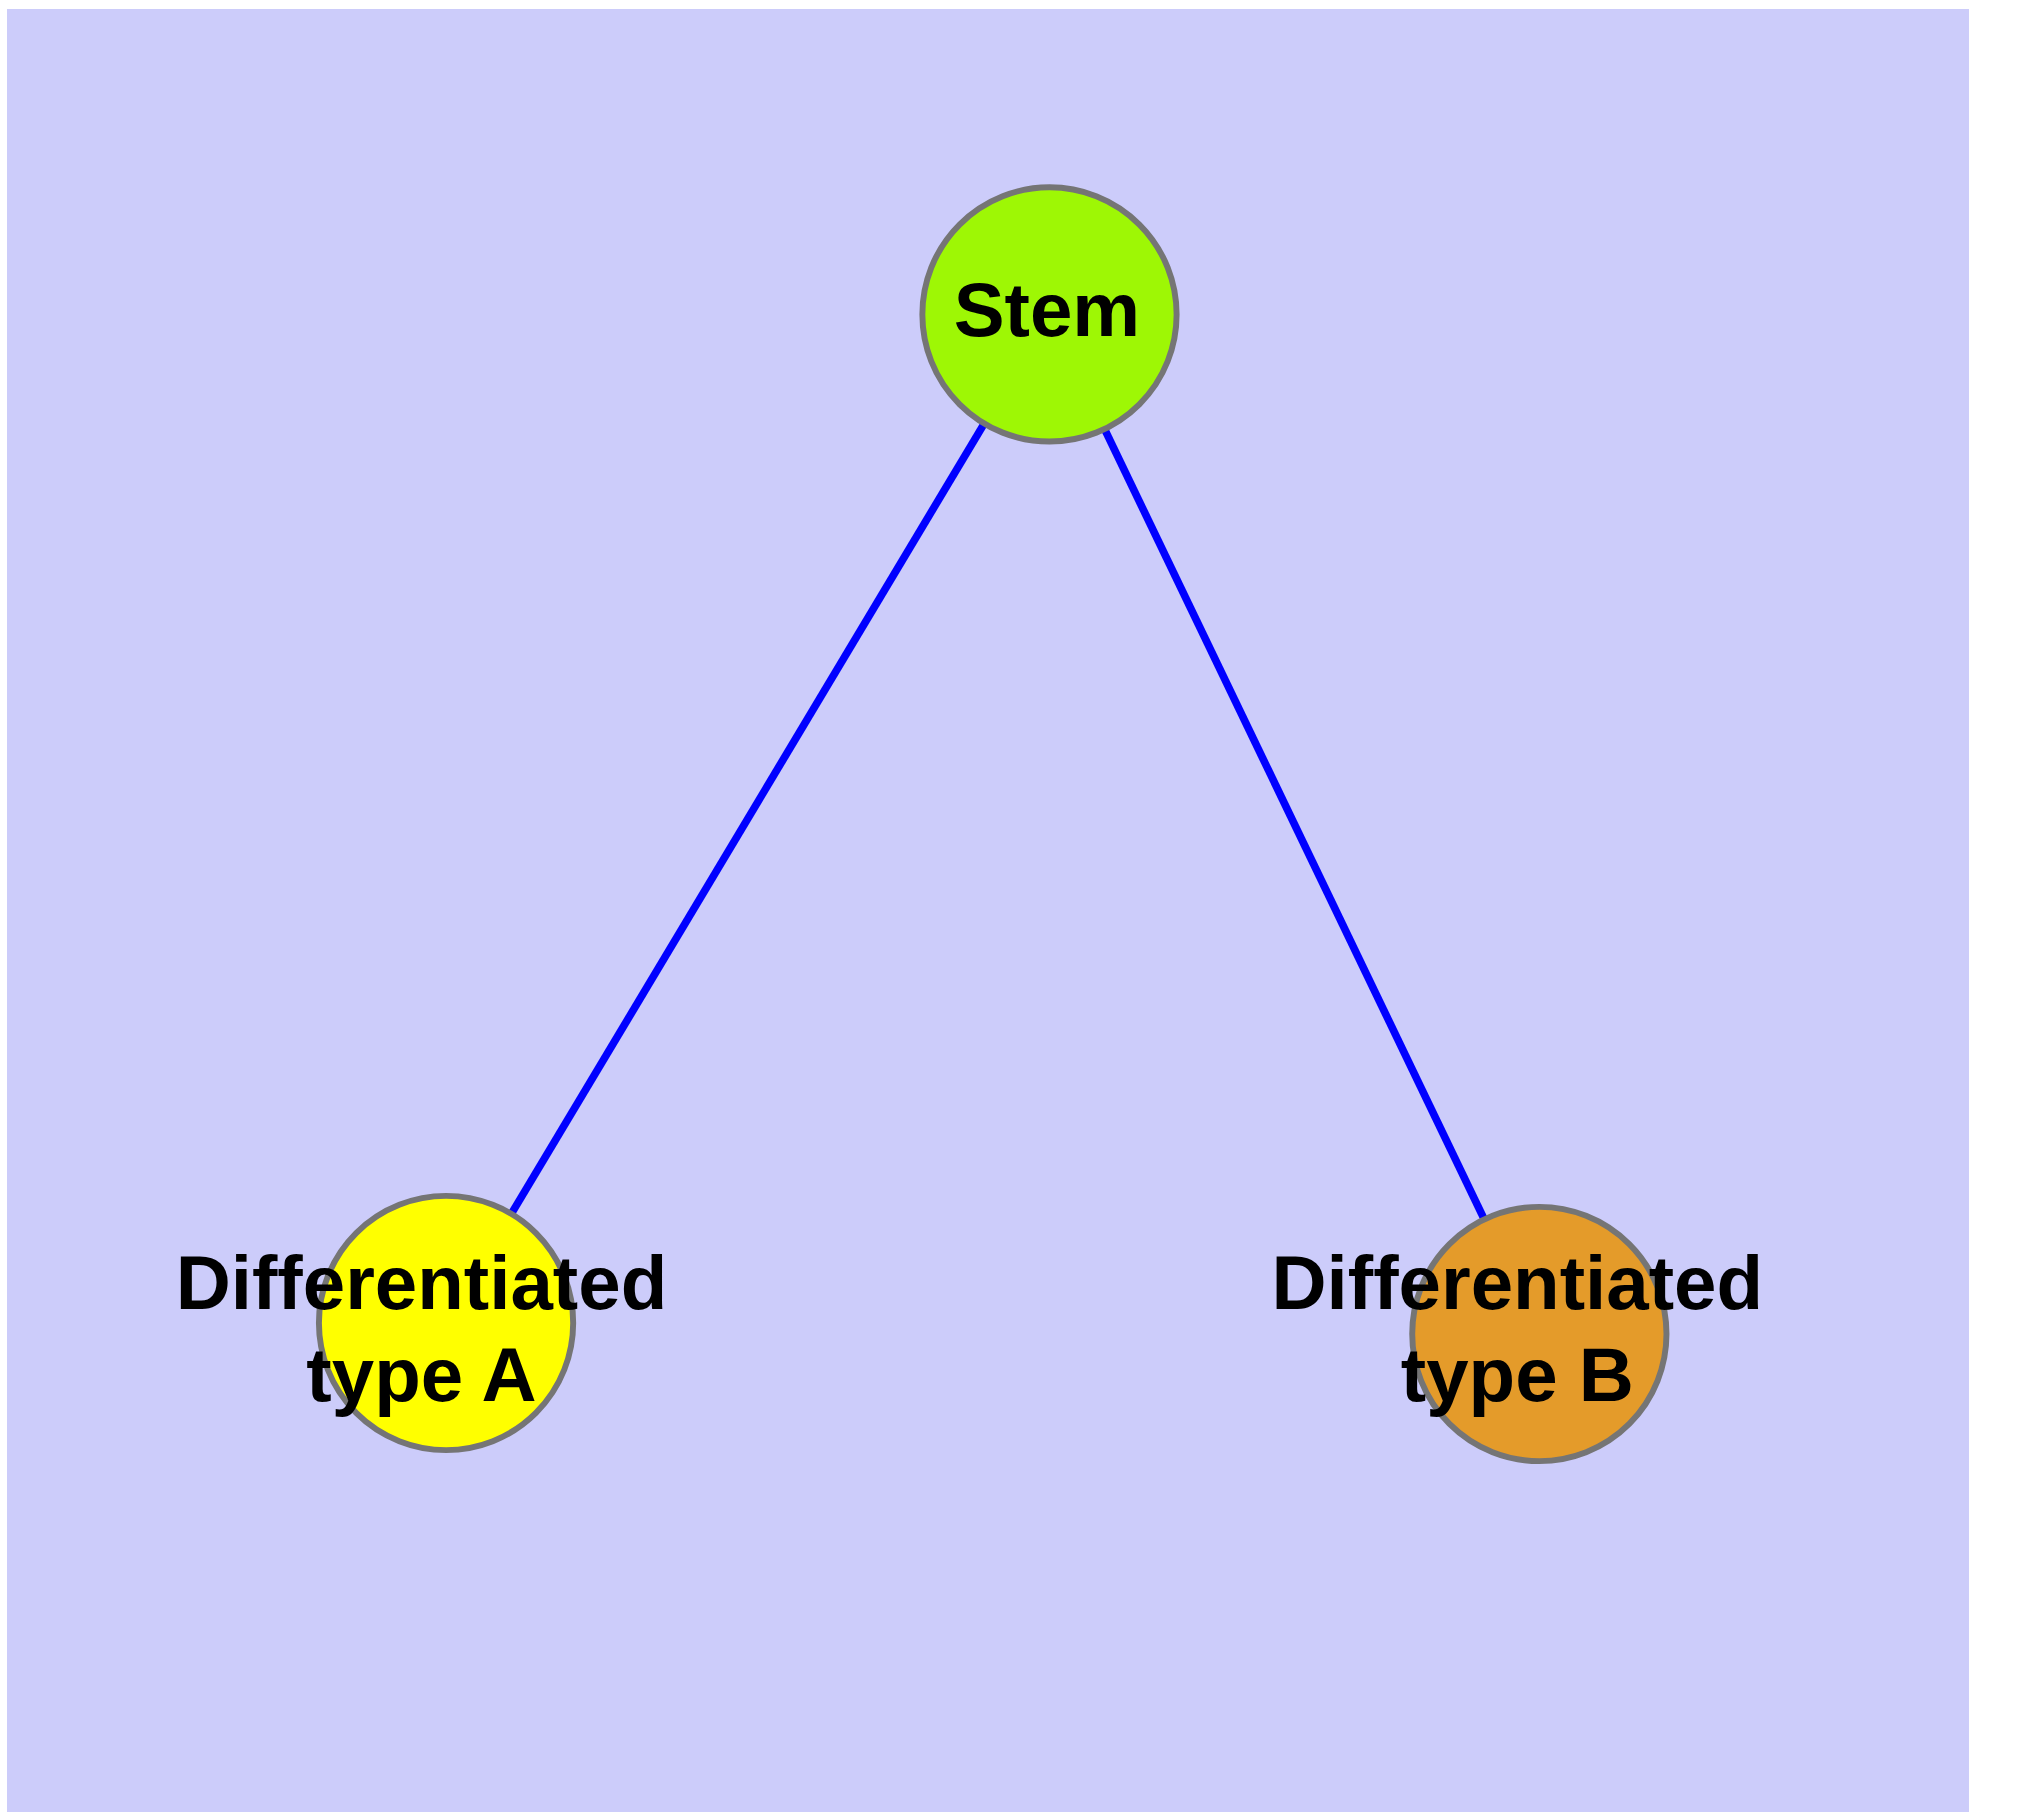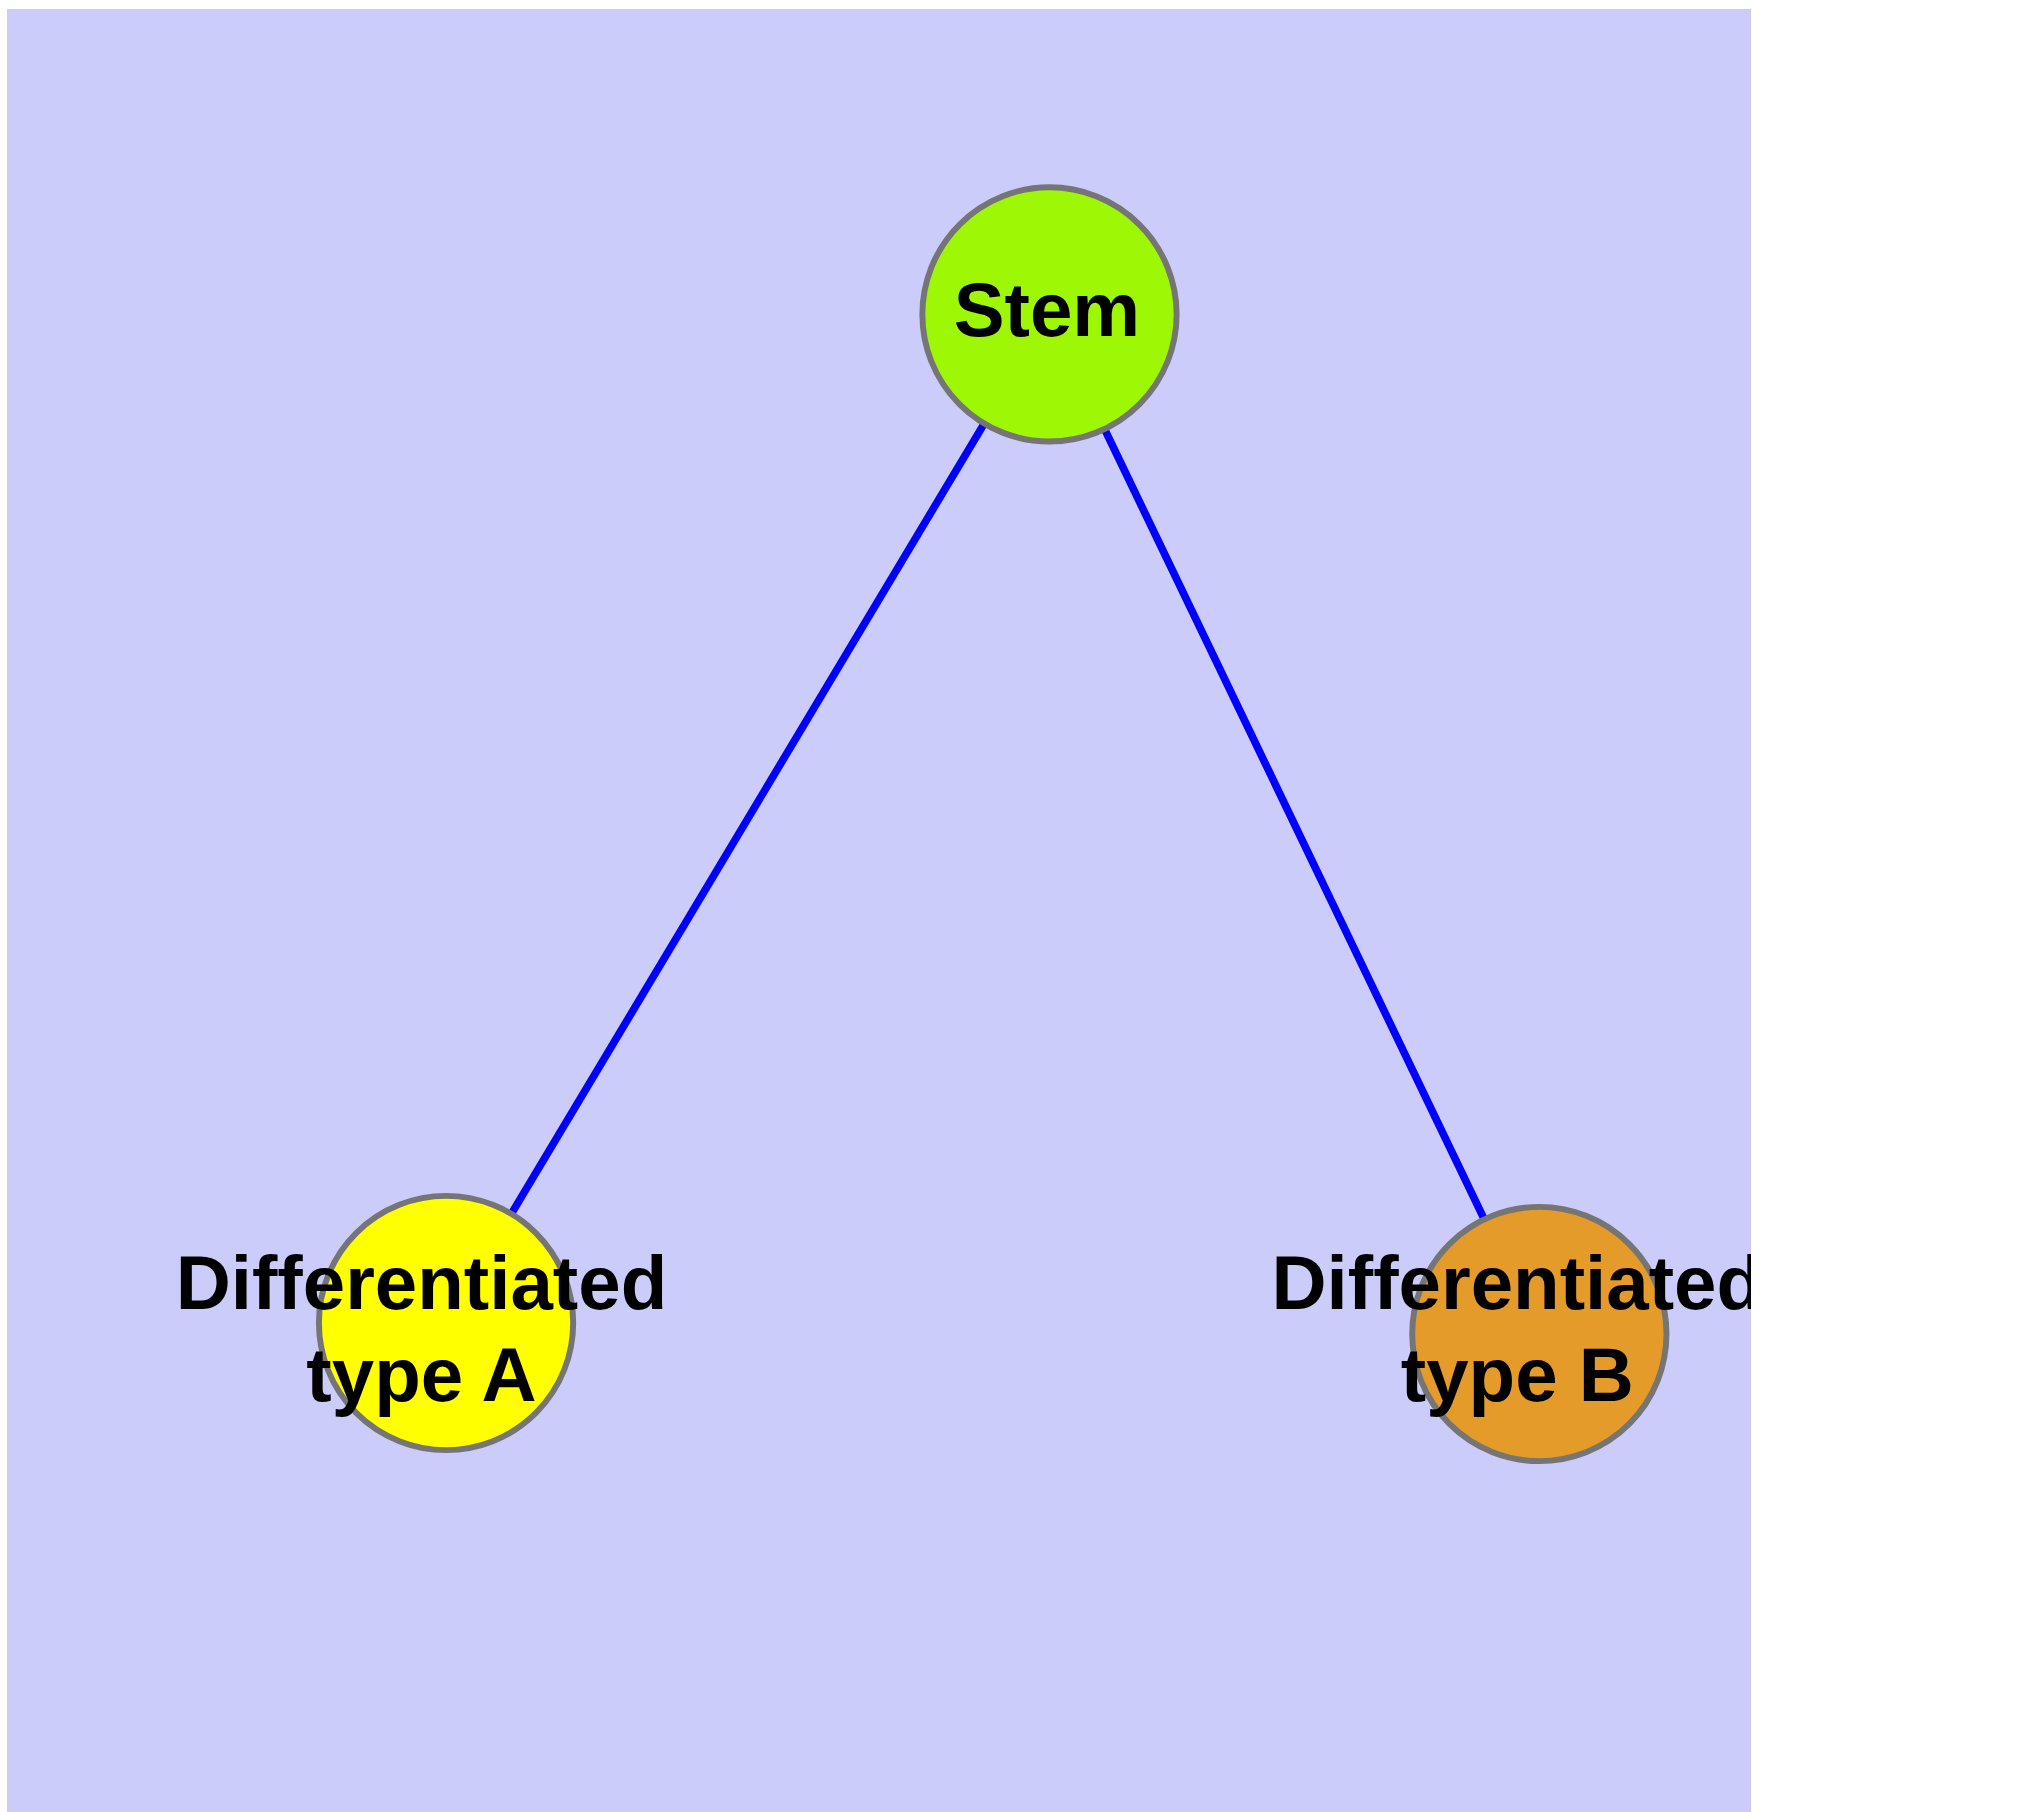--- a/index.html
+++ b/index.html
@@ -2,21 +2,21 @@
 <html style="font-size:13.6px"><head>
 <meta charset="utf-8">
 <style>
   html, body {
     margin: 0;
     padding: 0;
     background: #ffffff;
   }
   #canvas {
     position: relative;
-    width: 1751px;
+    width: 1969px;
     height: 1812px;
     background: #ffffff;
     overflow: hidden;
   }
   #plot-area {
     position: absolute;
     left: 6.8px;
     top: 8.5px;
     width: 2014px;
     height: 1804px;

